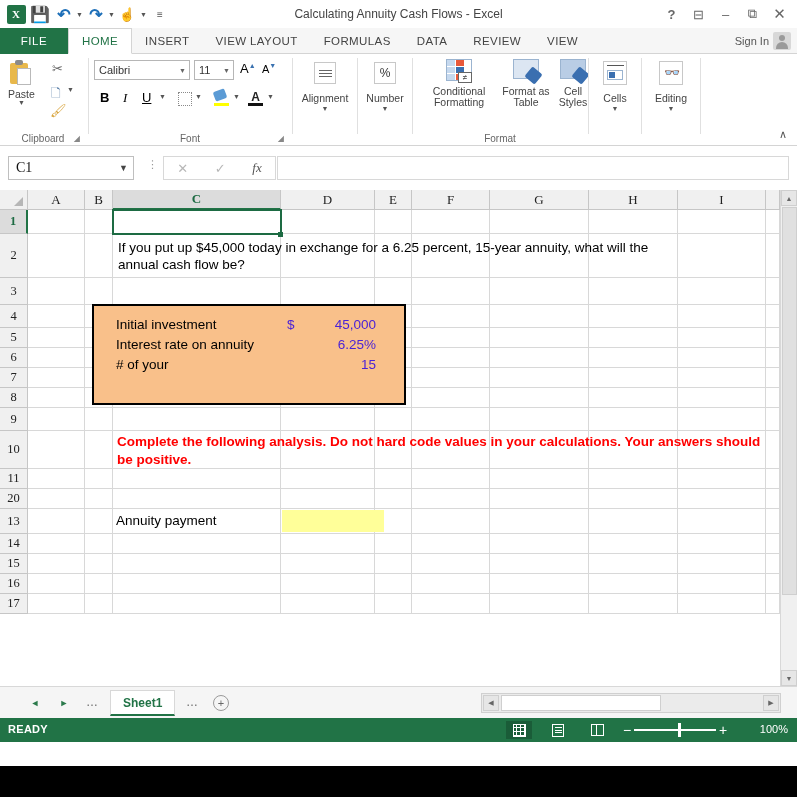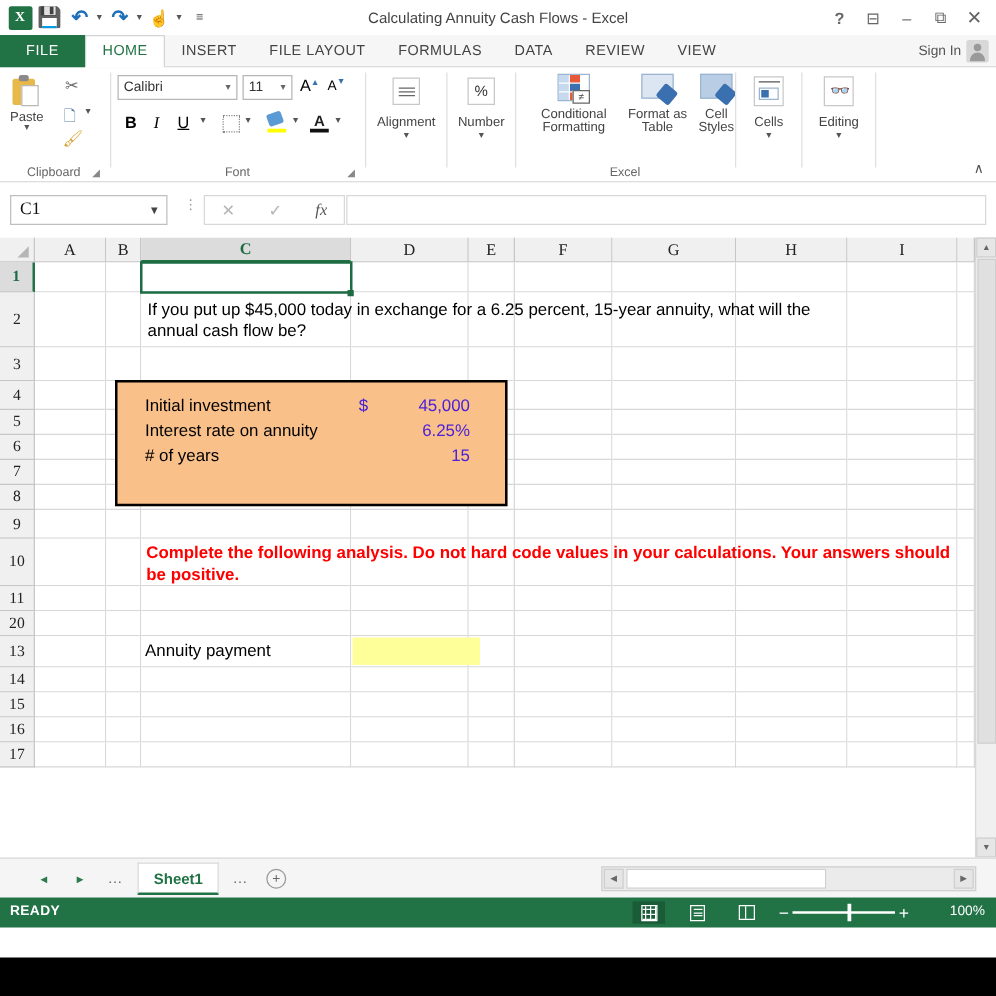--- a/index.html
+++ b/index.html
@@ -253,21 +253,21 @@
       <div class="wc">–</div>
       <div class="wc">⧉</div>
       <div class="wc" style="font-size:15px;">✕</div>
     </div>
   </div>
 
   <div class="tabbar">
     <div class="tab-file">FILE</div>
     <div class="tab active">HOME</div>
     <div class="tab">INSERT</div>
-    <div class="tab">FILE LAYOUT</div>
+    <div class="tab">VIEW LAYOUT</div>
     <div class="tab">FORMULAS</div>
     <div class="tab">DATA</div>
     <div class="tab">REVIEW</div>
     <div class="tab">VIEW</div>
     <div class="signin">
       <span>Sign In</span>
       <span class="avatar"></span>
     </div>
   </div>
 
@@ -372,21 +372,21 @@
       </div>
       <div style="position:absolute; left:138px; top:5px;">
         <div class="btn-big">
           <span class="grid-ico">
             <span style="position:absolute;left:2px;top:0;width:26px;height:20px;border:1px solid #9bb4d0;background:#b9cde5;"></span>
             <span style="position:absolute;left:16px;top:10px;width:13px;height:13px;background:#3a6fb0;transform:rotate(40deg);border-radius:2px;"></span>
           </span>
           <span class="cap" style="width:42px;">Cell Styles</span>
         </div>
       </div>
-      <div class="rgroup-label">Excel</div>
+      <div class="rgroup-label">Format</div>
     </div>
     <div class="rsep" style="left:588px;"></div>
 
     <div class="rgroup" style="left:590px; width:50px;">
       <div style="position:absolute; left:13px; top:7px;" class="cells-ico">
         <span style="position:absolute;left:3px;top:3px;width:17px;height:2px;border-top:1px solid #555;"></span>
         <span style="position:absolute;left:3px;top:8px;width:16px;height:10px;border:1px solid #9bb4d0;background:#fff;"></span>
         <span style="position:absolute;left:5px;top:10px;width:6px;height:6px;background:#3a6fb0;"></span>
       </div>
       <div style="position:absolute; left:0; top:38px; width:50px; text-align:center; font-size:10.5px; color:#444;">Cells</div>
@@ -633,21 +633,21 @@
 
     <div class="inputbox" style="left:92px; top:114px; width:314px; height:101px;"></div>
 
     <div class="inlabel" style="left:116px; top:127px;">Initial investment</div>
     <div class="invalue" style="left:287px; top:127px;">$</div>
     <div class="invalue" style="left:290px; top:127px; width:86px; text-align:right;">45,000</div>
 
     <div class="inlabel" style="left:116px; top:147px;">Interest rate on annuity</div>
     <div class="invalue" style="left:290px; top:147px; width:86px; text-align:right;">6.25%</div>
 
-    <div class="inlabel" style="left:116px; top:167px;"># of years</div>
+    <div class="inlabel" style="left:116px; top:167px;"># of your</div>
     <div class="invalue" style="left:290px; top:167px; width:86px; text-align:right;">15</div>
 
     <div class="redtext" style="left:117px; top:243px; width:650px;">Complete the following analysis. Do not hard code values in your calculations. Your
 answers should be positive.</div>
 
     <div class="answercell" style="left:282px; top:320px; width:102px; height:22px;">
       <span style="display:block; padding:3px 4px 0 0; text-align:right; font-size:13.5px;"></span>
     </div>
     <div class="celltext" style="left:116px; top:322px;">Annuity payment</div>
 

